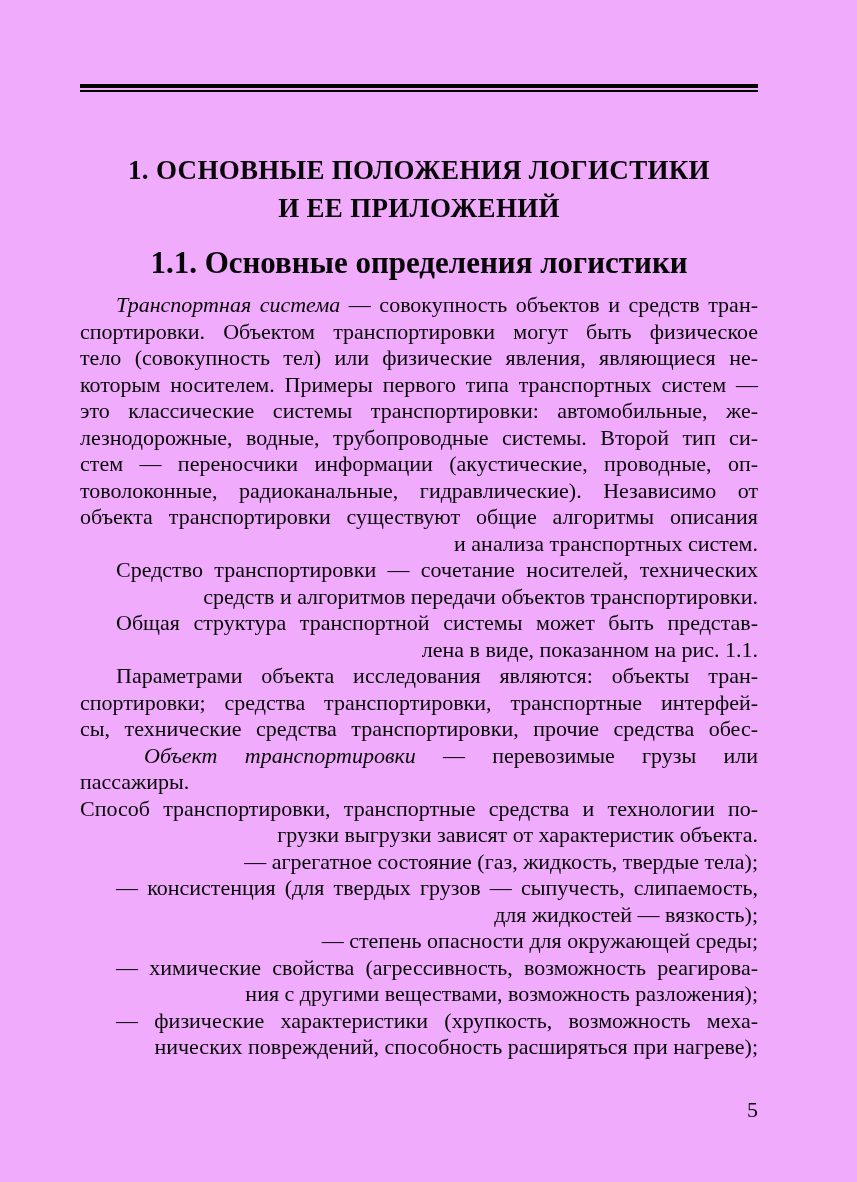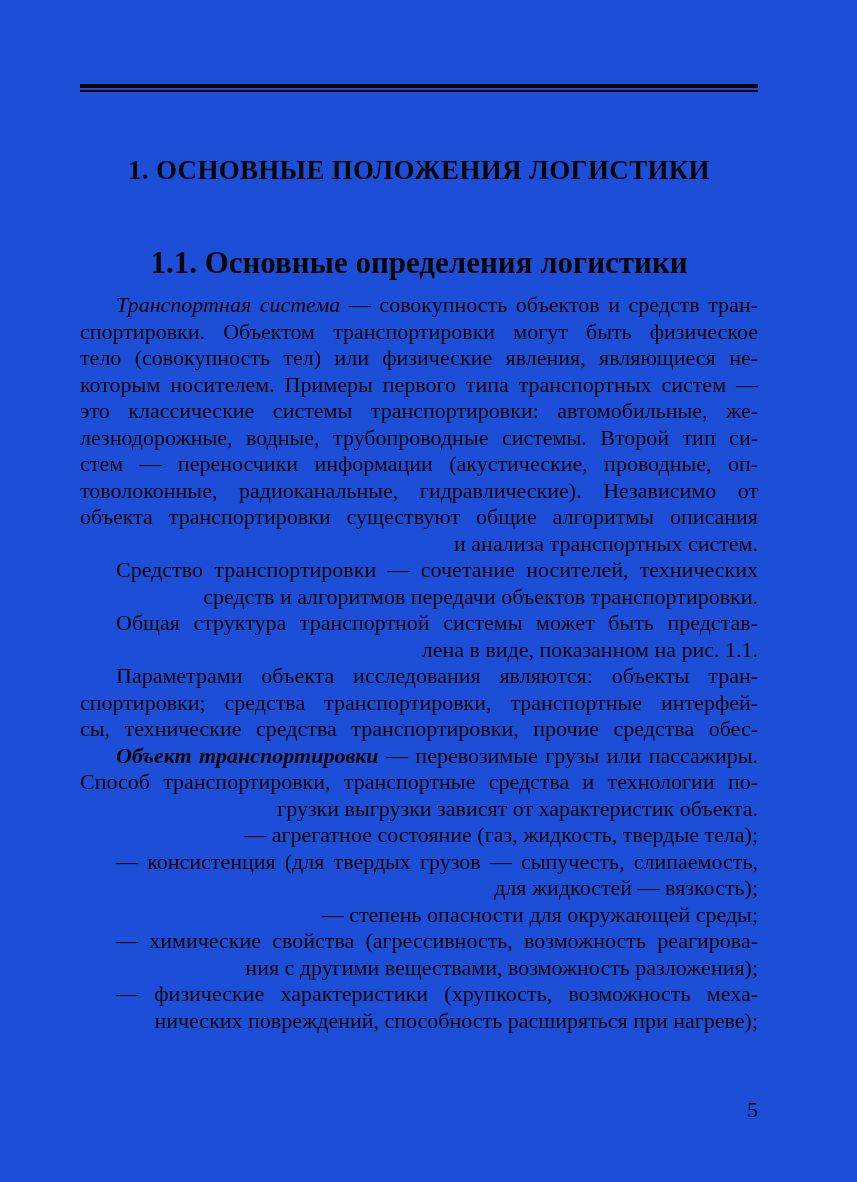--- a/index.html
+++ b/index.html
@@ -11,21 +11,21 @@
     width: 857px;
     height: 1182px;
     overflow: hidden;
     font-family: "Liberation Serif", "DejaVu Serif", serif;
     color: #060606;
   }
   .page {
     position: relative;
     width: 857px;
     height: 1182px;
-    background: #1d4ed8;
+    background: #f0abfc;
   }
   .rule {
     position: absolute;
     top: 84px;
     left: 80px;
     width: 678px;
   }
   .rule-thick { height: 4px; background: #000000; }
   .rule-thin  { height: 2px; background: #000000; margin-top: 2px; }
 
@@ -64,21 +64,21 @@
     line-height: 26.5px;
     text-align: justify;
     text-align-last: justify;
   }
   .line.first { text-indent: 36px; }
   .line.last {
     text-align: right;
     text-align-last: auto;
   }
   .i  { font-style: italic; margin-top: 8px; }
-  .bi { font-style: italic; font-weight: bold; }
+  .bi { font-style: italic; font-weight: normal; margin-left: 28px; }
 
   .page-number {
     position: absolute;
     top: 1096px;
     left: 80px;
     width: 678px;
     text-align: right;
     font-size: 22px;
     line-height: 27px;
   }
@@ -88,20 +88,21 @@
 
 <div class="page">
 
   <div class="rule">
     <div class="rule-thick"></div>
     <div class="rule-thin"></div>
   </div>
 
   <div class="chapter-title">
     <div>1. ОСНОВНЫЕ ПОЛОЖЕНИЯ ЛОГИСТИКИ</div>
+    <div>И ЕЕ ПРИЛОЖЕНИЙ</div>
   </div>
 
   <div class="section-title">1.1. Основные определения логистики</div>
 
   <div class="body-text">
       <div class="para">
         <div class="line first"><span class="i">Транспортная система</span><span> — совокупность объектов и средств тран-</span></div>
         <div class="line"><span>спортировки. Объектом транспортировки могут быть физическое</span></div>
         <div class="line"><span>тело (совокупность тел) или физические явления, являющиеся не-</span></div>
         <div class="line"><span>которым носителем. Примеры первого типа транспортных систем —</span></div>

